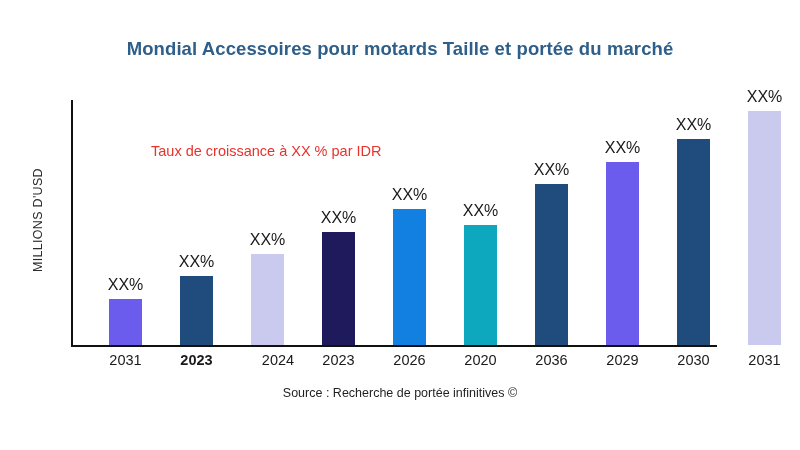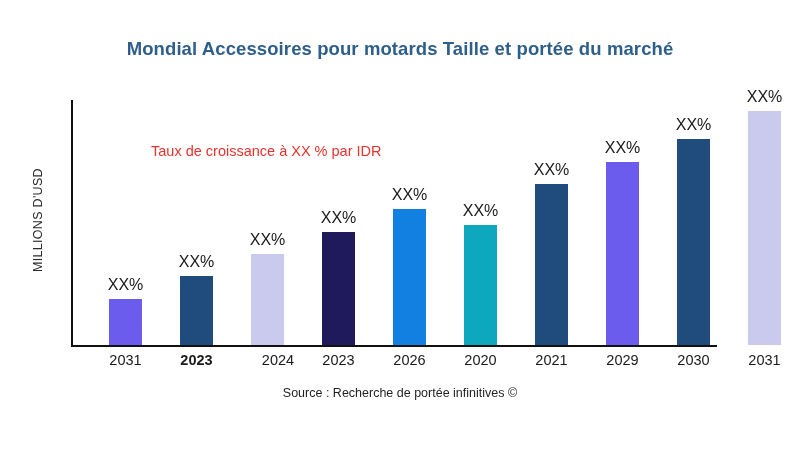--- a/index.html
+++ b/index.html
@@ -175,21 +175,21 @@
       </div>
   </div>
 
   <div id="xticks-layer">
       <div class="xtick" style="left: 90.5px;">2031</div>
       <div class="xtick" style="left: 161.5px; font-weight: bold;">2023</div>
       <div class="xtick" style="left: 243px;">2024</div>
       <div class="xtick" style="left: 303.5px;">2023</div>
       <div class="xtick" style="left: 374.5px;">2026</div>
       <div class="xtick" style="left: 445.5px;">2020</div>
-      <div class="xtick" style="left: 516.5px;">2021</div>
+      <div class="xtick" style="left: 516.5px;">2036</div>
       <div class="xtick" style="left: 587.5px;">2029</div>
       <div class="xtick" style="left: 658.5px;">2030</div>
       <div class="xtick" style="left: 729.5px;">2031</div>
     </div>
 
   <div class="source">Source : Recherche de portée infinitives ©</div>
 
 </div>
 
 </body></html>

